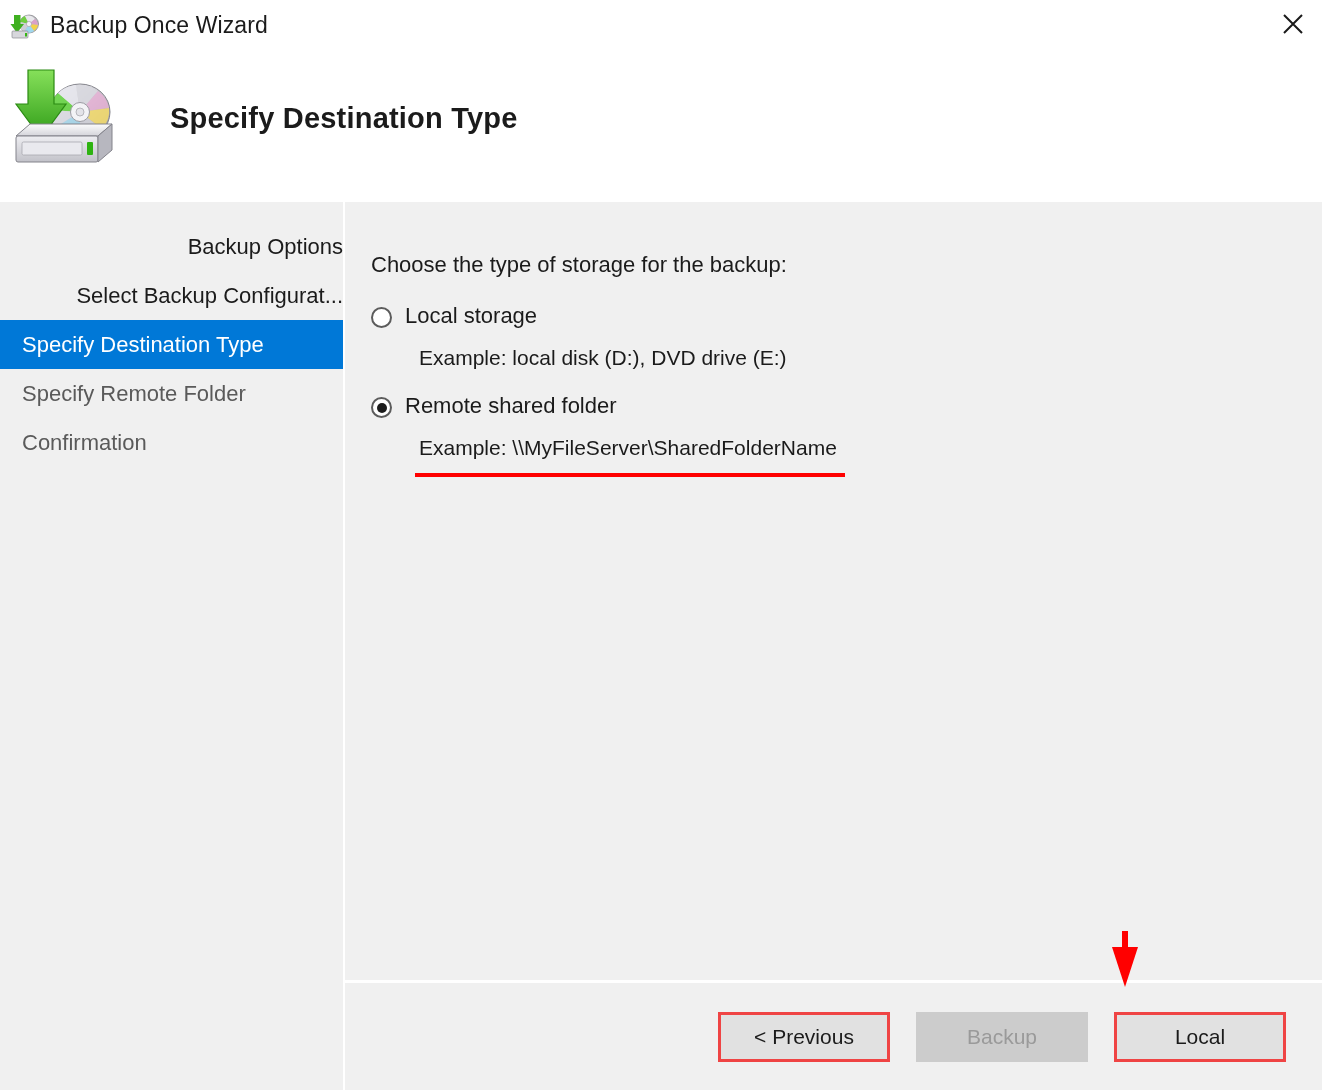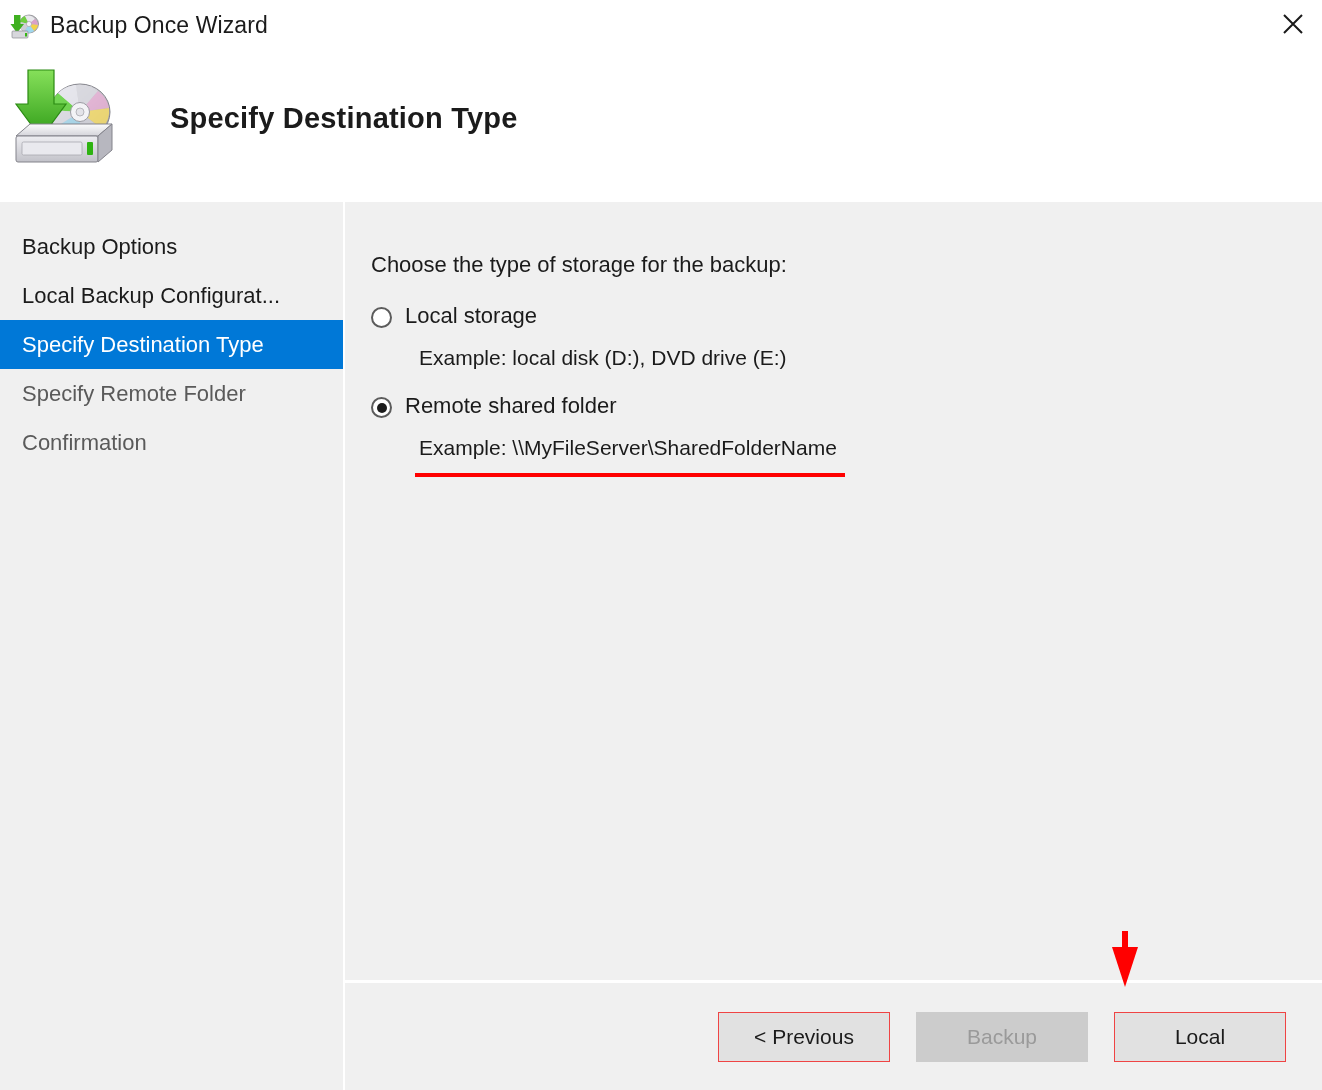--- a/index.html
+++ b/index.html
@@ -115,21 +115,21 @@
     height: 49px;
     display: flex;
     align-items: center;
     padding-left: 22px;
     font-size: 22px;
     color: #2a2a2a;
     cursor: default;
     white-space: nowrap;
   }
 
-  .nav-item.done { color: #1b1b1b; }
+  .nav-item.done { color: #1b1b1b; justify-content: flex-end; }
 
   .nav-item.active {
     background: #0078d7;
     color: #ffffff;
   }
 
   .nav-item.future { color: #5a5a5a; }
 
   
   .content-wrap {
@@ -223,21 +223,21 @@
     justify-content: flex-end;
     padding-right: 36px;
     gap: 26px;
     position: relative;
   }
 
   .btn {
     width: 172px;
     height: 50px;
     background: #e1e1e1;
-    border: 1px solid #ef4444;
+    border: 3px solid #ef4444;
     font-family: "Liberation Sans", sans-serif;
     font-size: 21px;
     color: #1b1b1b;
     cursor: default;
     display: flex;
     align-items: center;
     justify-content: center;
     padding: 0;
   }
 
@@ -341,21 +341,21 @@
     <div class="header-title">Specify Destination Type</div>
   </div>
 
   <div class="body-area">
 
     <div class="sidebar">
       <div class="nav-item done">
         <span>Backup Options</span>
       </div>
       <div class="nav-item done">
-        <span>Local Backup Configurat...</span>
+        <span>Select Backup Configurat...</span>
       </div>
       <div class="nav-item active">
         <span>Specify Destination Type</span>
       </div>
       <div class="nav-item future">
         <span>Specify Remote Folder</span>
       </div>
       <div class="nav-item future">
         <span>Confirmation</span>
       </div>

